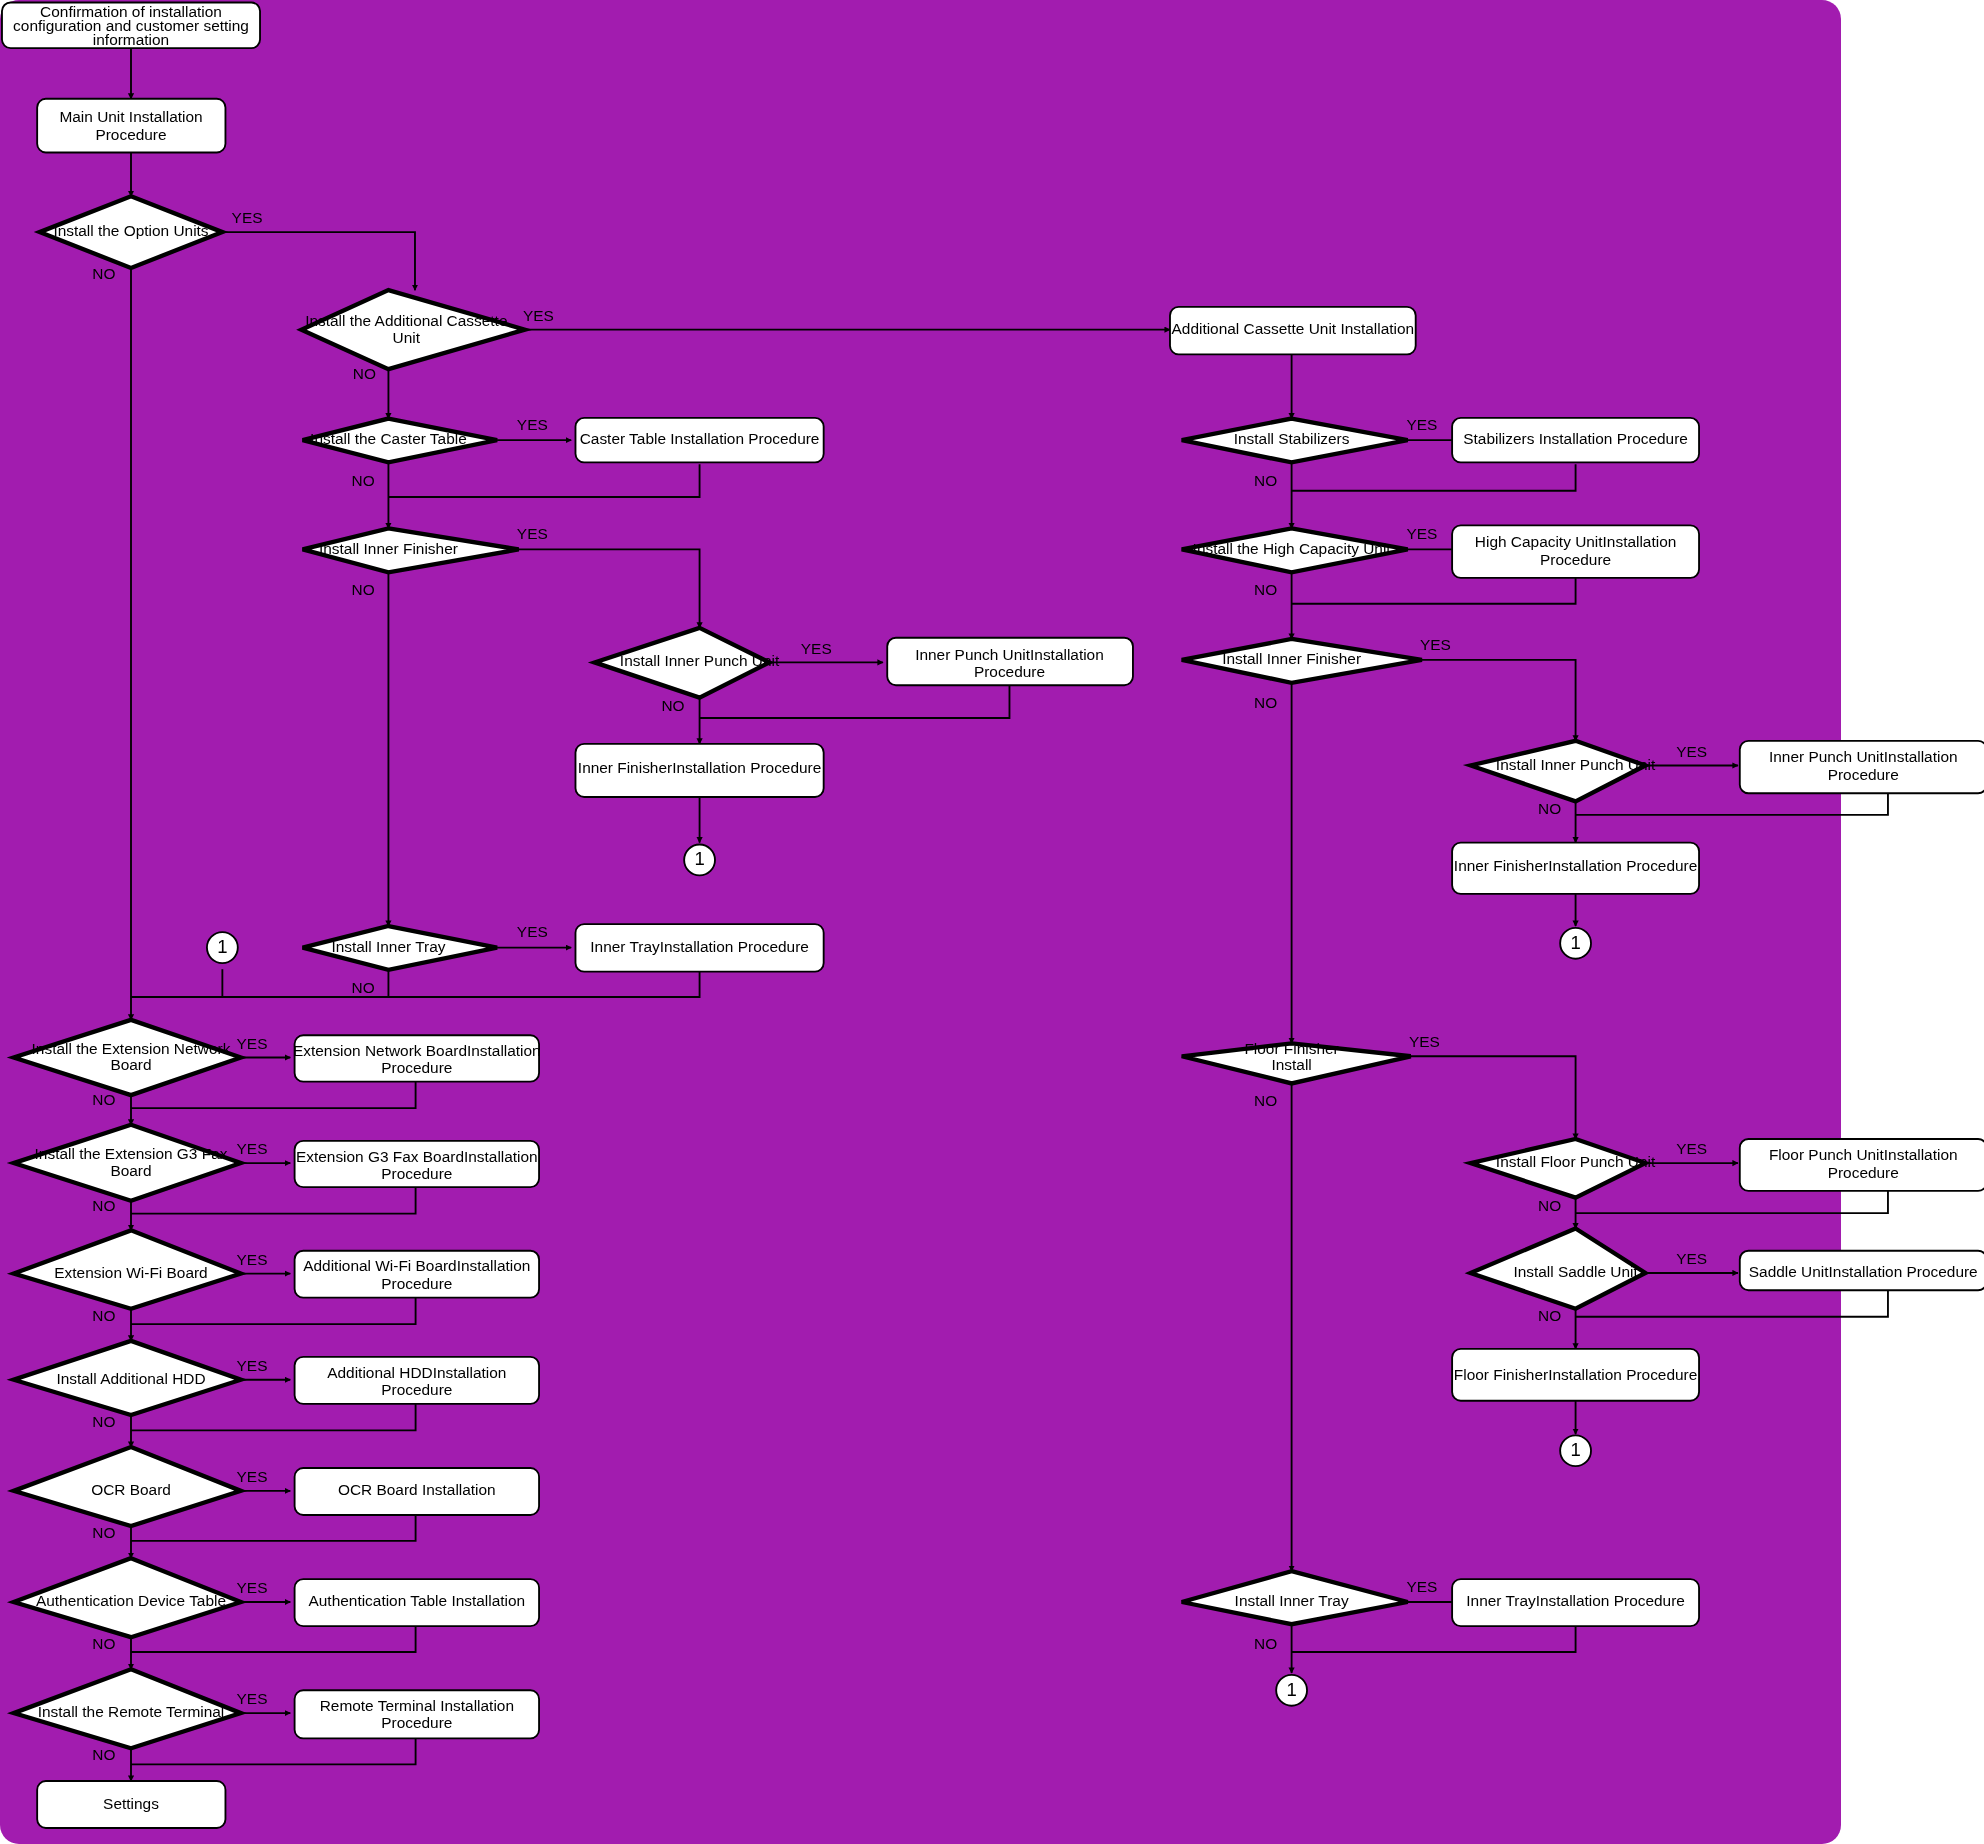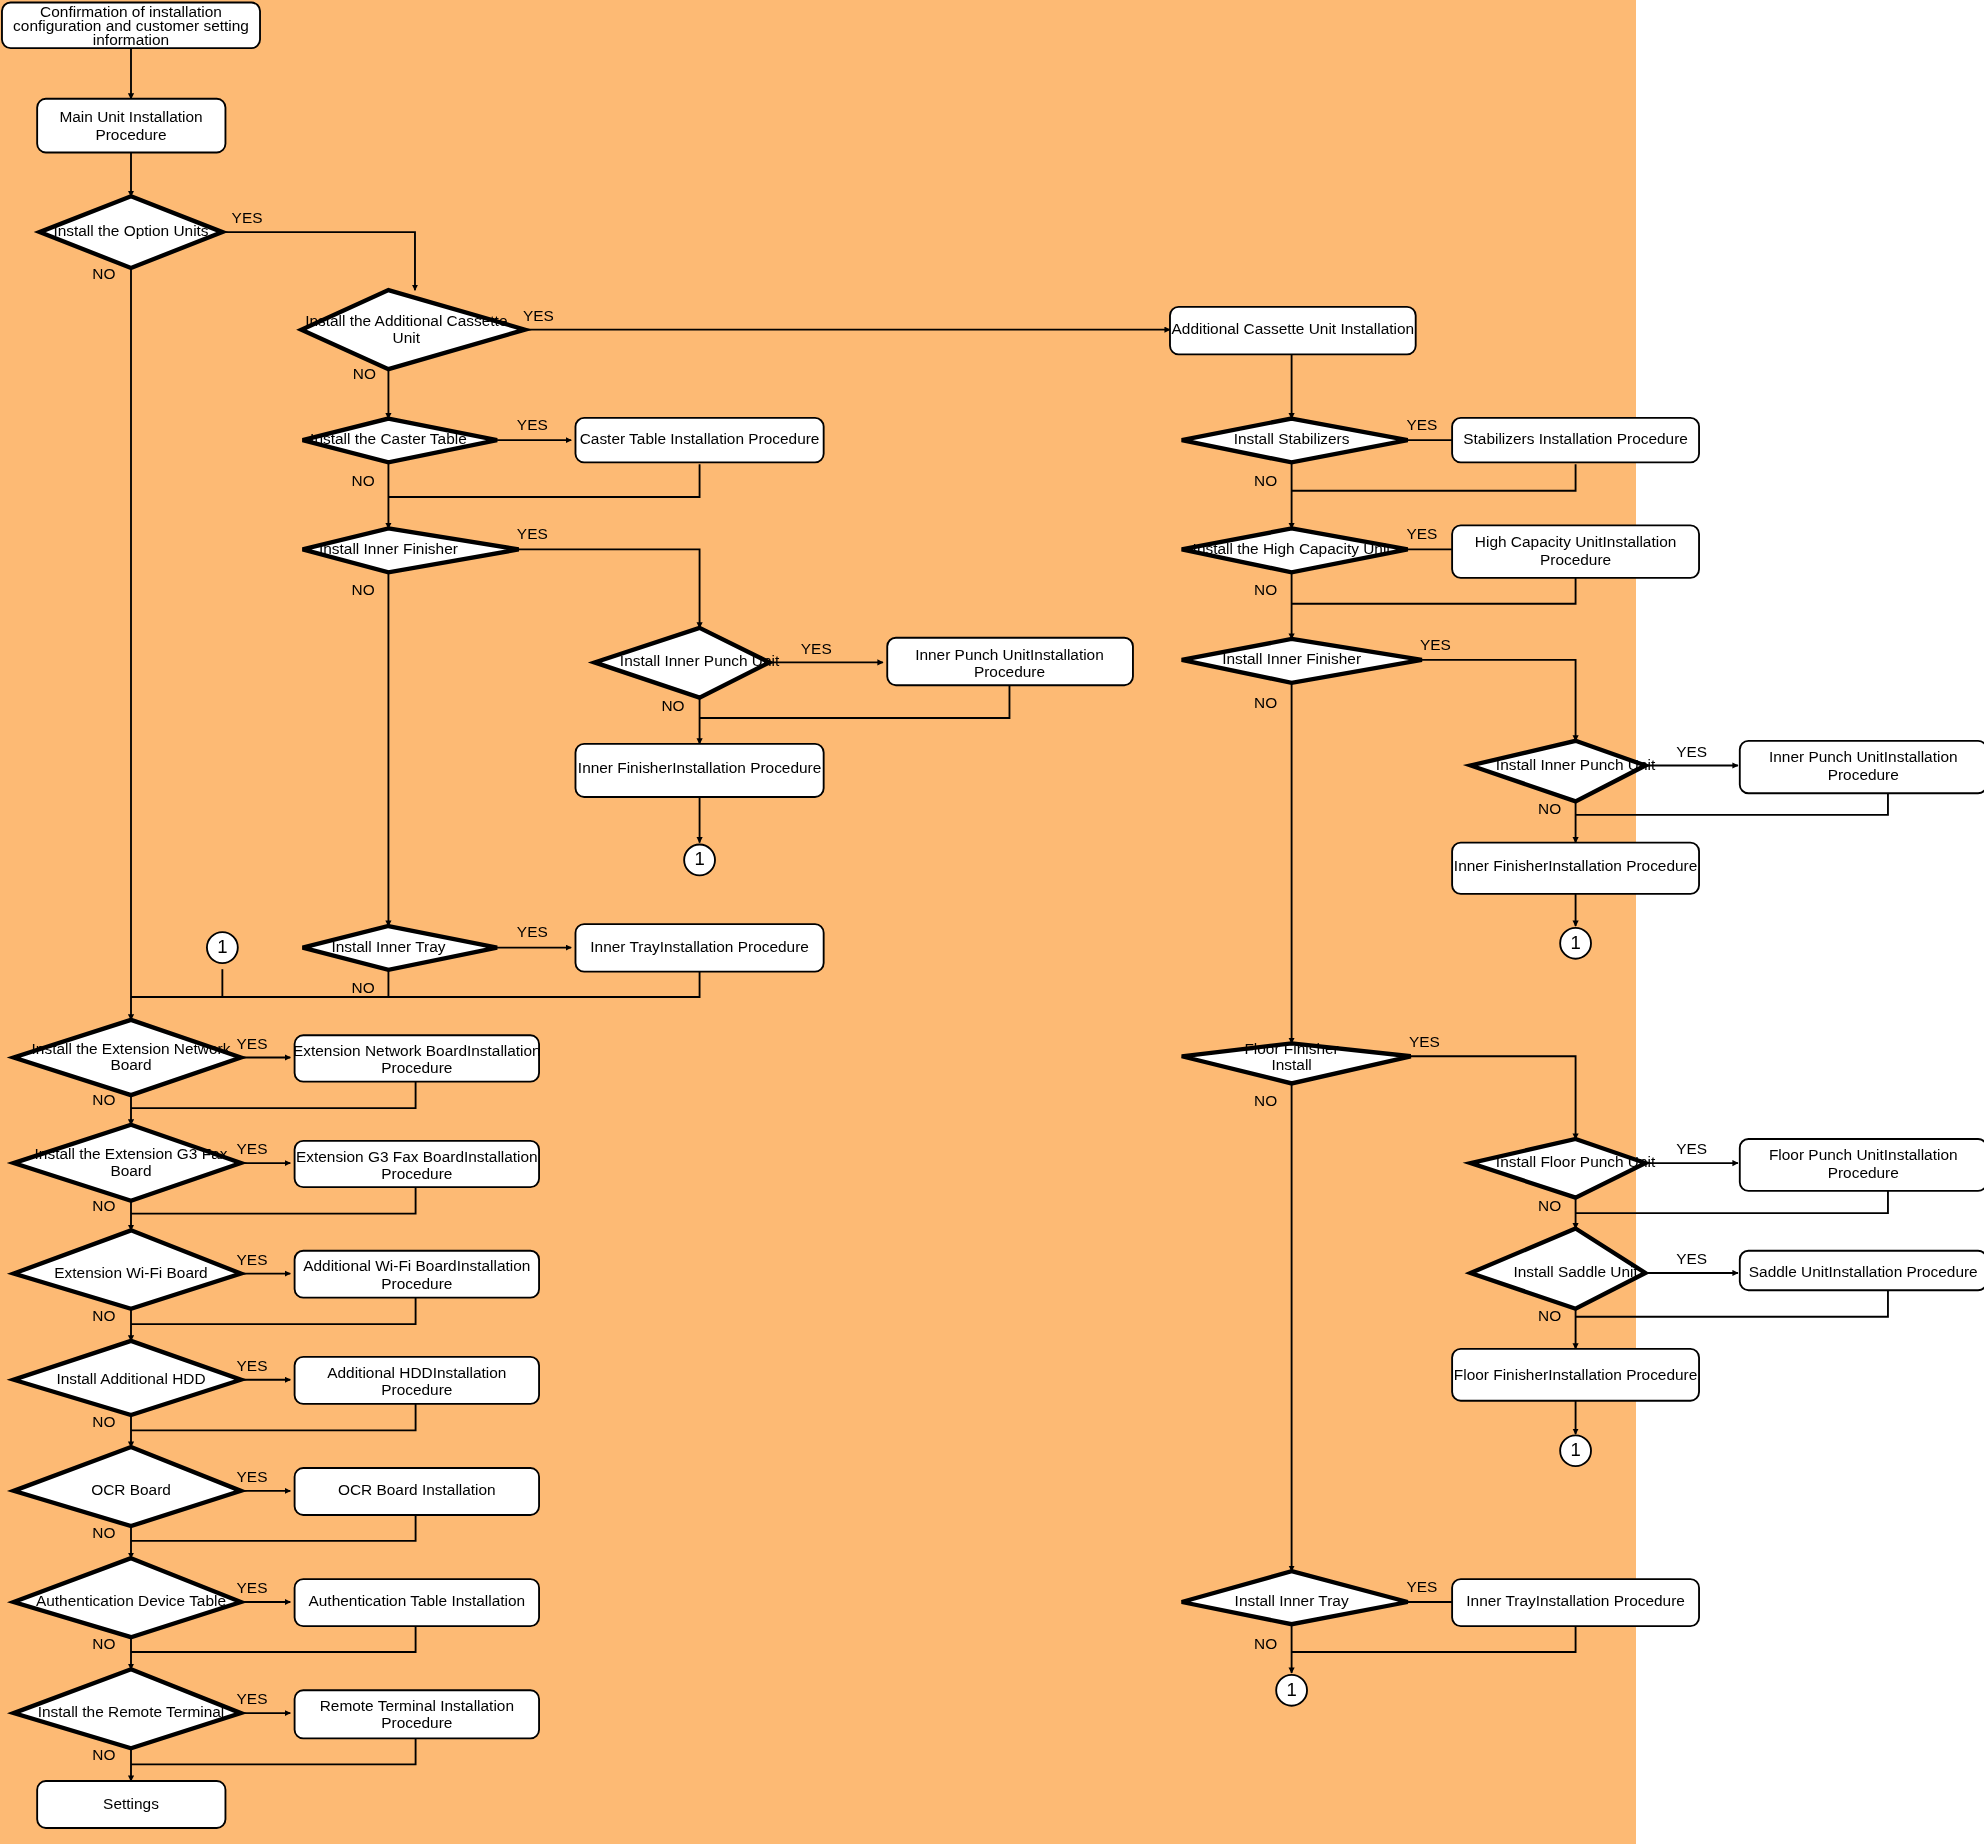--- a/index.html
+++ b/index.html
@@ -2,24 +2,25 @@
 <html style="font-size:10px"><head>
 <meta charset="utf-8">
 <style>
   html, body {
     margin: 0;
     padding: 0;
     background: #ffffff;
   }
   #chart-root {
     position: relative;
-    width: 1636px;
+    width: 1841px;
     height: 1844px;
-    background: #fdba74;
+    background: #a21caf;
     font-family: "Liberation Sans", sans-serif;
+    border-radius: 19px;
   }
   svg.flow {
     display: block;
     width: 1985px;
     height: 1844px;
   }
   .proc-box {
     fill: #ffffff;
     stroke: #000000;
     stroke-width: 3;

